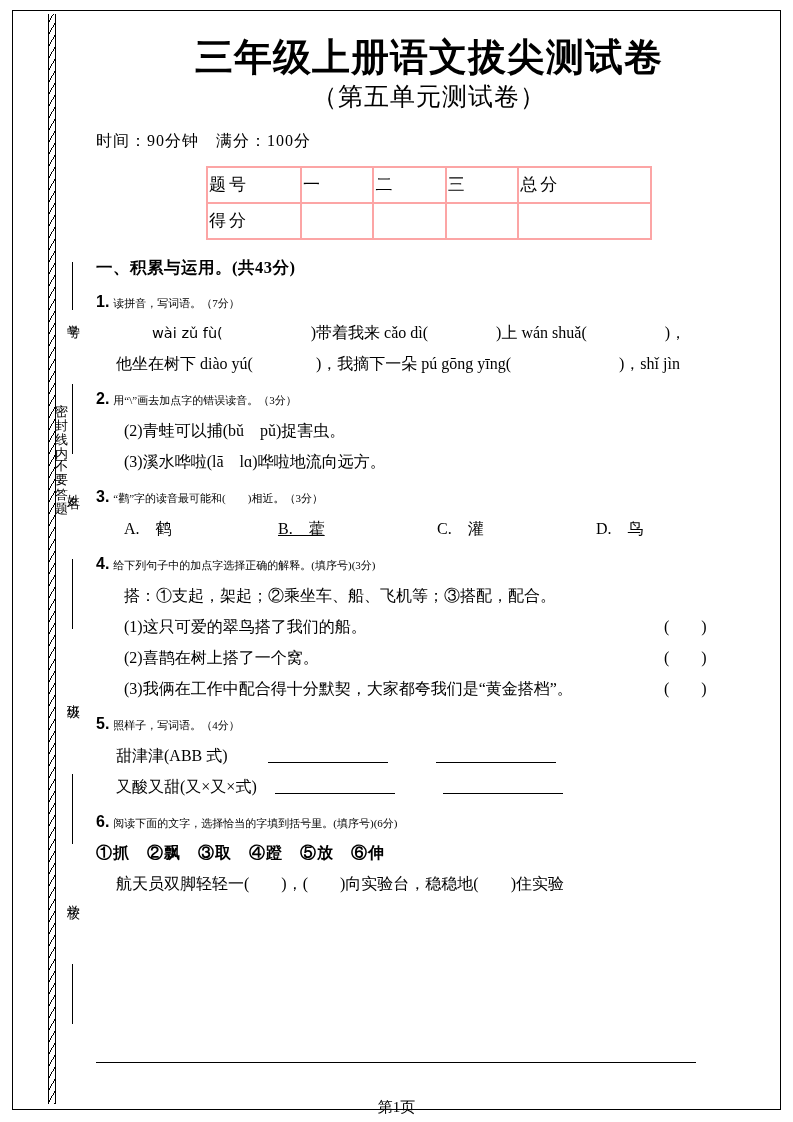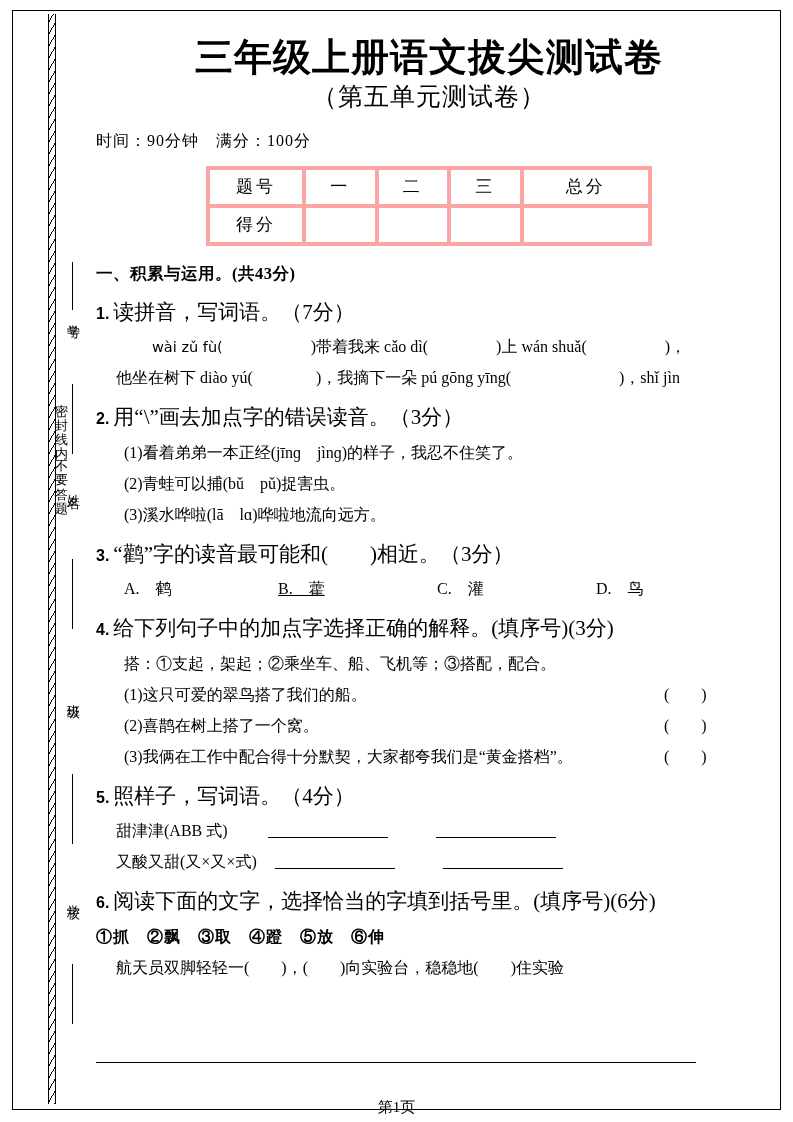--- a/index.html
+++ b/index.html
@@ -104,23 +104,23 @@
     letter-spacing: 1px;
   }
 
   
   table.score {
     border-collapse: collapse;
     margin: 14px auto 0 auto;
     width: 446px;
   }
   table.score td {
-    border: 4px solid #fca5a5;
+    border: 2px solid #fca5a5;
     height: 32px;
-    text-align: center;
+    text-align: left;
     font-size: 17px;
     letter-spacing: 3px;
   }
   table.score td.lbl { width: 90px; }
 
   
   .sec-head {
     font-size: 16.5px;
     font-weight: bold;
     margin-top: 17px;
@@ -128,21 +128,21 @@
   }
   .q {
     margin-top: 11px;
     font-size: 16px;
     line-height: 1.55;
   }
   .q .num {
     font-weight: bold;
     font-family: "Liberation Sans", "DejaVu Sans", sans-serif;
   }
-  .q-stem { font-size: 21px; margin-top: 6px; }
+  .q-stem { font-size: 11px; margin-top: 6px; }
   .sub {
     margin-top: 7px;
     margin-left: 28px;
     font-size: 16px;
     line-height: 1.5;
   }
   .indent2 { margin-left: 20px; }
   .indent4 { margin-left: 56px; }
 
   .pinyin {
@@ -241,21 +241,20 @@
     <span style="display:inline-block;width:55px;"></span>
     <span>)，我摘下一朵 pú gōng yīng(</span>
     <span style="display:inline-block;width:100px;"></span>
     <span>)，shǐ jìn</span>
   </div>
 
   <div class="q">
     <span class="num">2.</span>
     <span class="q-stem">用“\”画去加点字的错误读音。（3分）</span>
   </div>
-  <div class="sub">(1)看着弟弟一本正经(jīnɡ　jìnɡ)的样子，我忍不住笑了。</div>
   <div class="sub">(2)青蛙可以捕(bǔ　pǔ)捉害虫。</div>
   <div class="sub">(3)溪水哗啦(lā　lɑ)哗啦地流向远方。</div>
 
   <div class="q">
     <span class="num">3.</span>
     <span class="q-stem">“鹳”字的读音最可能和(　　)相近。（3分）</span>
   </div>
   <div class="sub choices">
     <span style="width:150px;">A.　鹤</span>
     <span style="width:155px;text-decoration:underline;">B.　藿</span>

